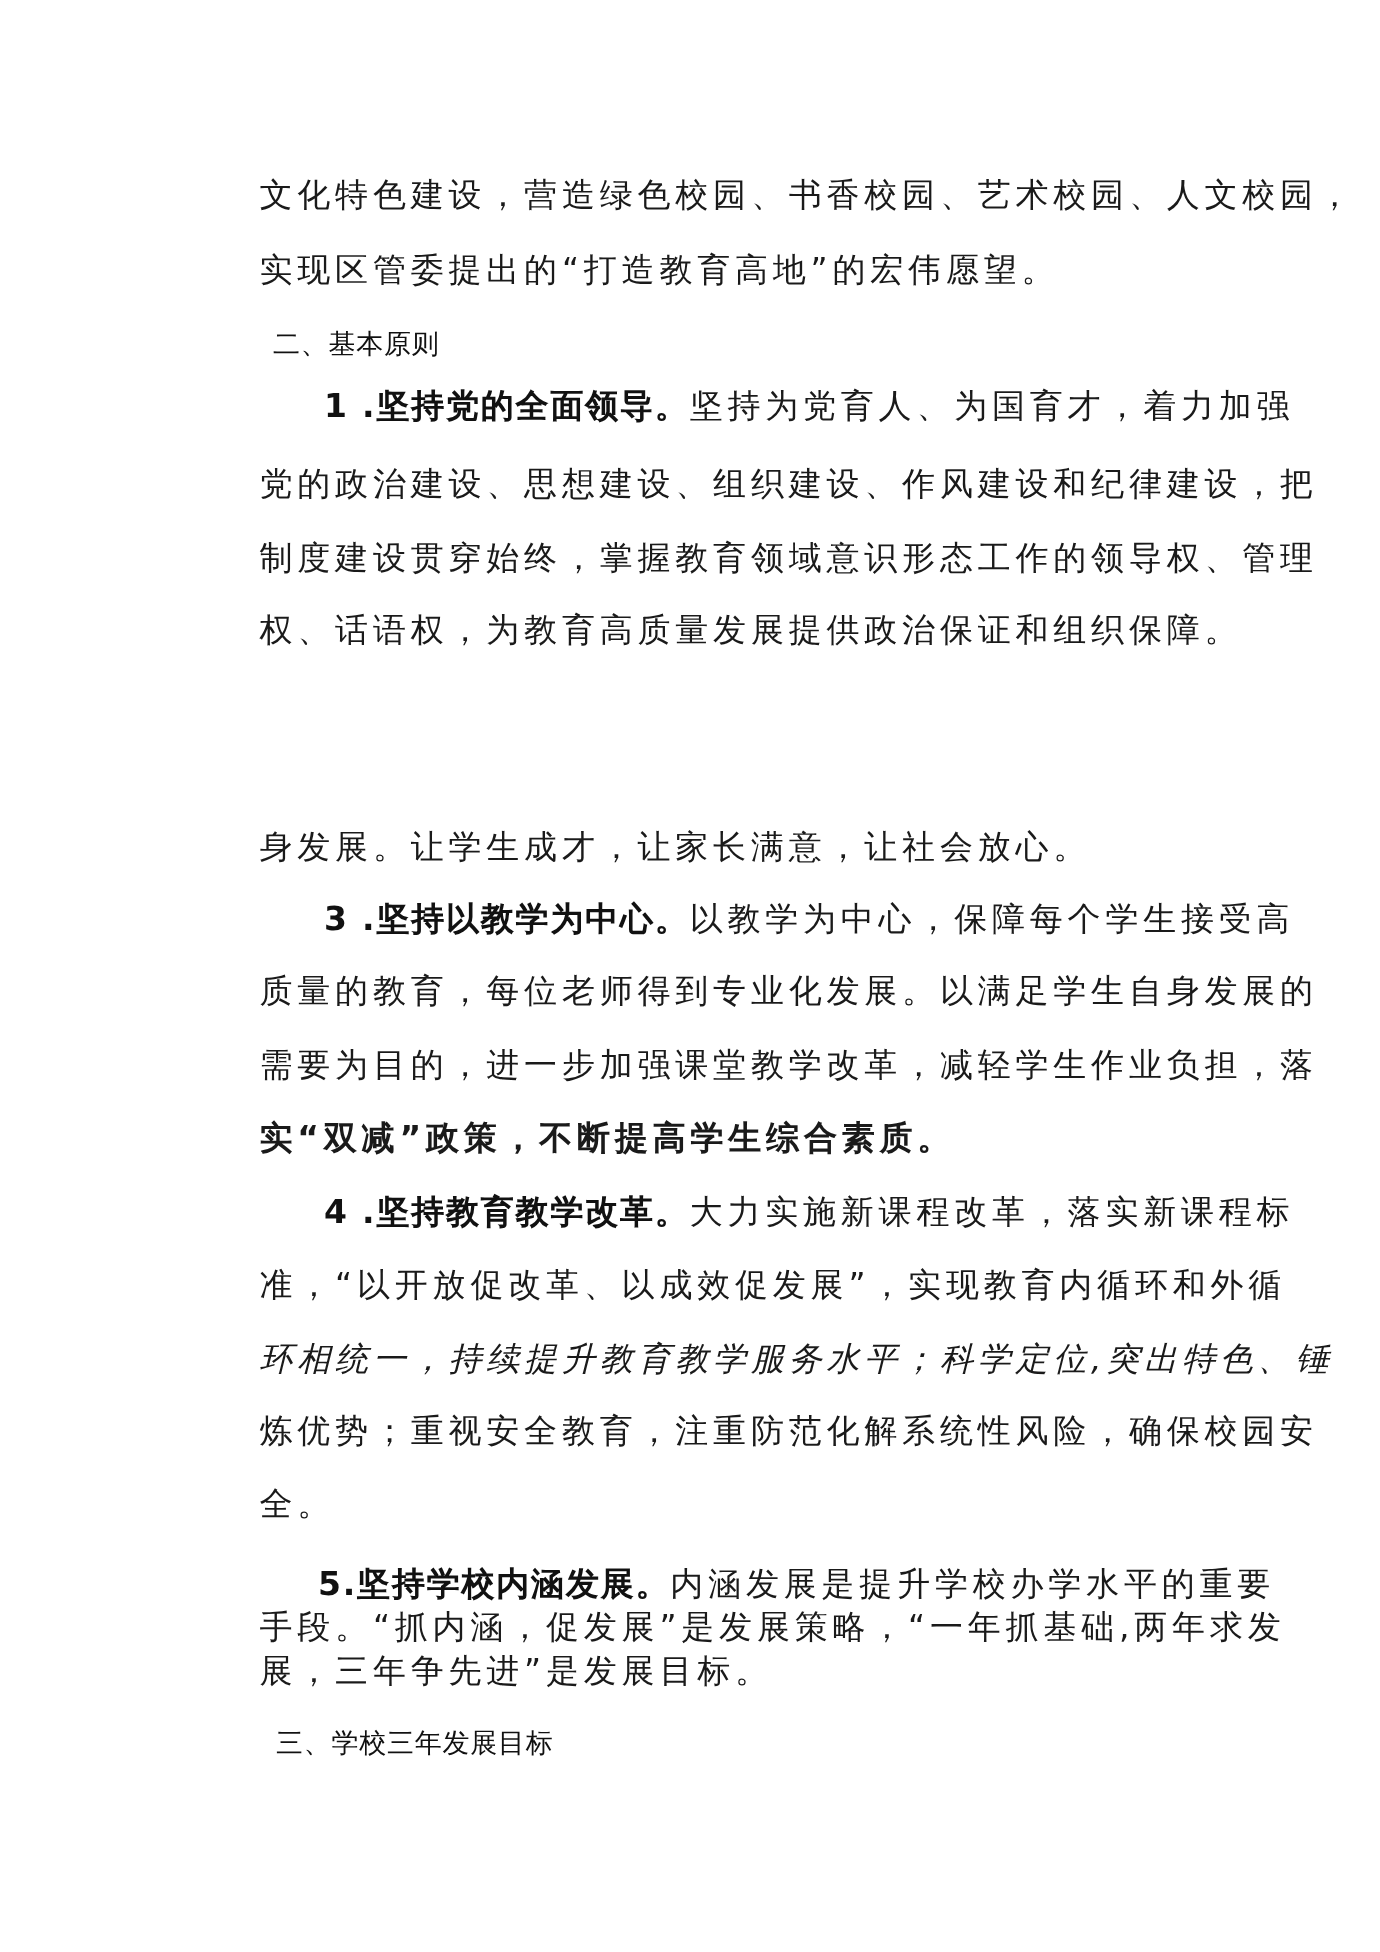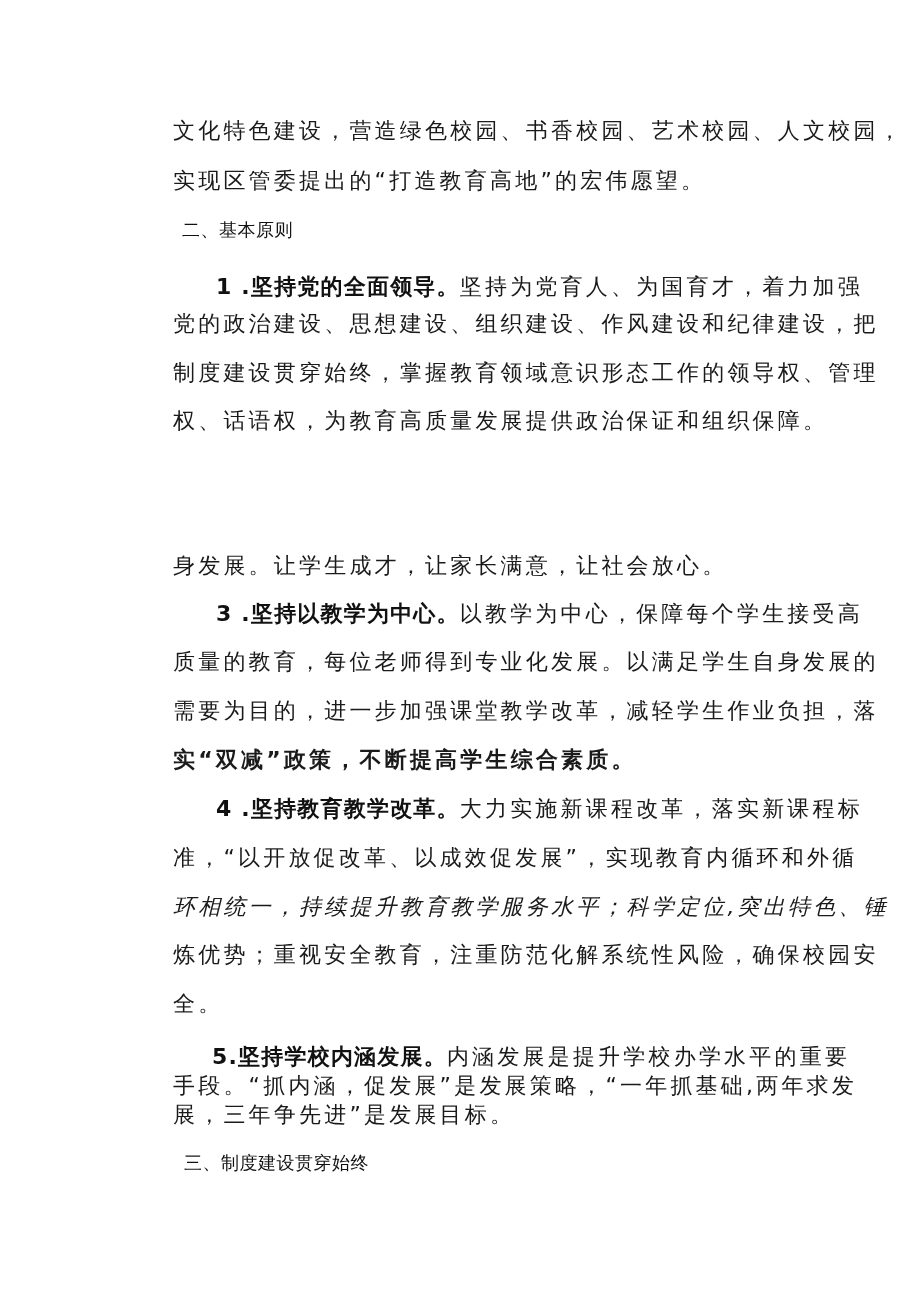--- a/index.html
+++ b/index.html
@@ -32,21 +32,21 @@
 </head>
 <body>
 
 <div class="page">
 
   <div class="line" style="top:117px;">文化特色建设，营造绿色校园、书香校园、艺术校园、人文校园，</div>
   <div class="line" style="top:167px;">实现区管委提出的“打造教育高地”的宏伟愿望。</div>
 
   <div class="heading" style="left:182px; top:216px;">二、基本原则</div>
 
-  <div class="line indent" style="top:273px;">
+  <div class="line indent" style="top:258px;">
     <span class="bold">1 .</span><span class="bold">坚持党的全面领导。</span><span>坚持为党育人、为国育才，着力加强</span>
   </div>
   <div class="line" style="top:310px;">党的政治建设、思想建设、组织建设、作风建设和纪律建设，把</div>
   <div class="line" style="top:359px;">制度建设贯穿始终，掌握教育领域意识形态工作的领导权、管理</div>
   <div class="line" style="top:407px;">权、话语权，为教育高质量发展提供政治保证和组织保障。</div>
 
   <div class="line" style="top:552px;">身发展。让学生成才，让家长满意，让社会放心。</div>
 
   <div class="line indent" style="top:600px;">
     <span class="bold">3 .</span><span class="bold">坚持以教学为中心。</span><span>以教学为中心，保障每个学生接受高</span>
@@ -62,15 +62,15 @@
   <div class="line" style="top:893px;font-style:italic;">环相统一，持续提升教育教学服务水平；科学定位,突出特色、锤</div>
   <div class="line" style="top:941px;text-align:center;">炼优势；重视安全教育，注重防范化解系统性风险，确保校园安</div>
   <div class="line" style="top:990px;">全。</div>
 
   <div class="line indent5" style="top:1043px;">
     <span class="bold">5.</span><span class="bold">坚持学校内涵发展。</span><span>内涵发展是提升学校办学水平的重要</span>
   </div>
   <div class="line" style="top:1072px;">手段。“抓内涵，促发展”是发展策略，“一年抓基础,两年求发</div>
   <div class="line" style="top:1101px;">展，三年争先进”是发展目标。</div>
 
-  <div class="heading" style="left:184px; top:1149px;">三、制度建设贯穿始终</div>
+  <div class="heading" style="left:184px; top:1149px;">三、学校三年发展目标</div>
 
 </div>
 
 </body></html>

